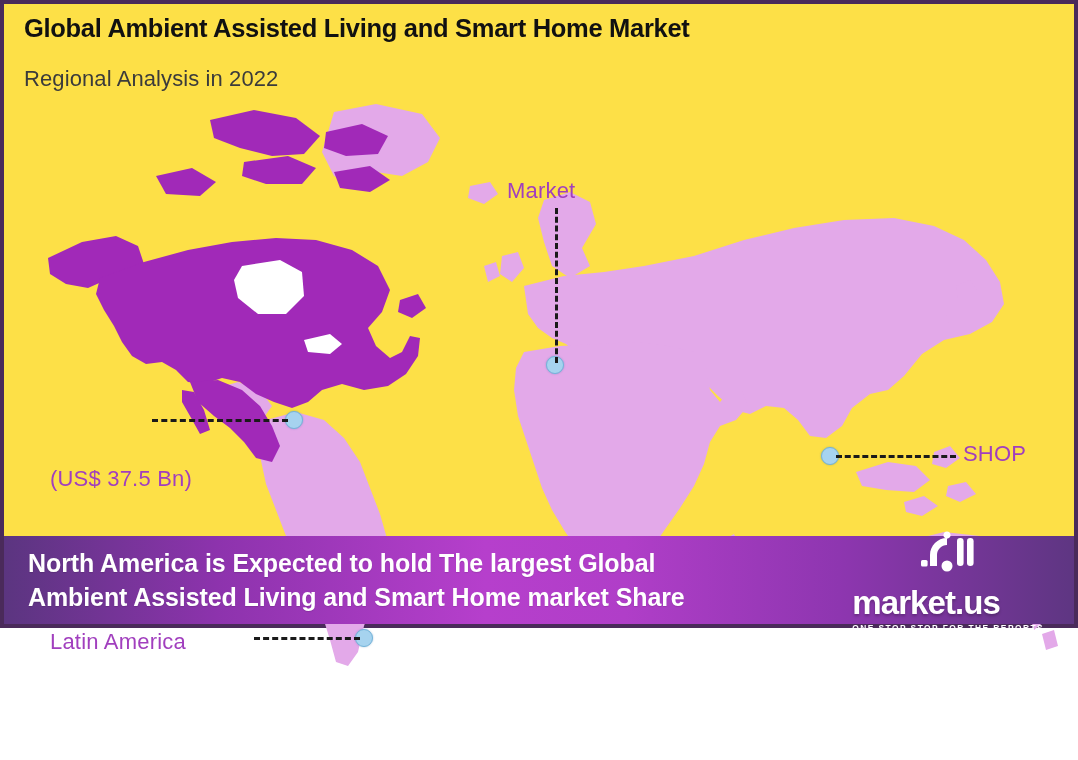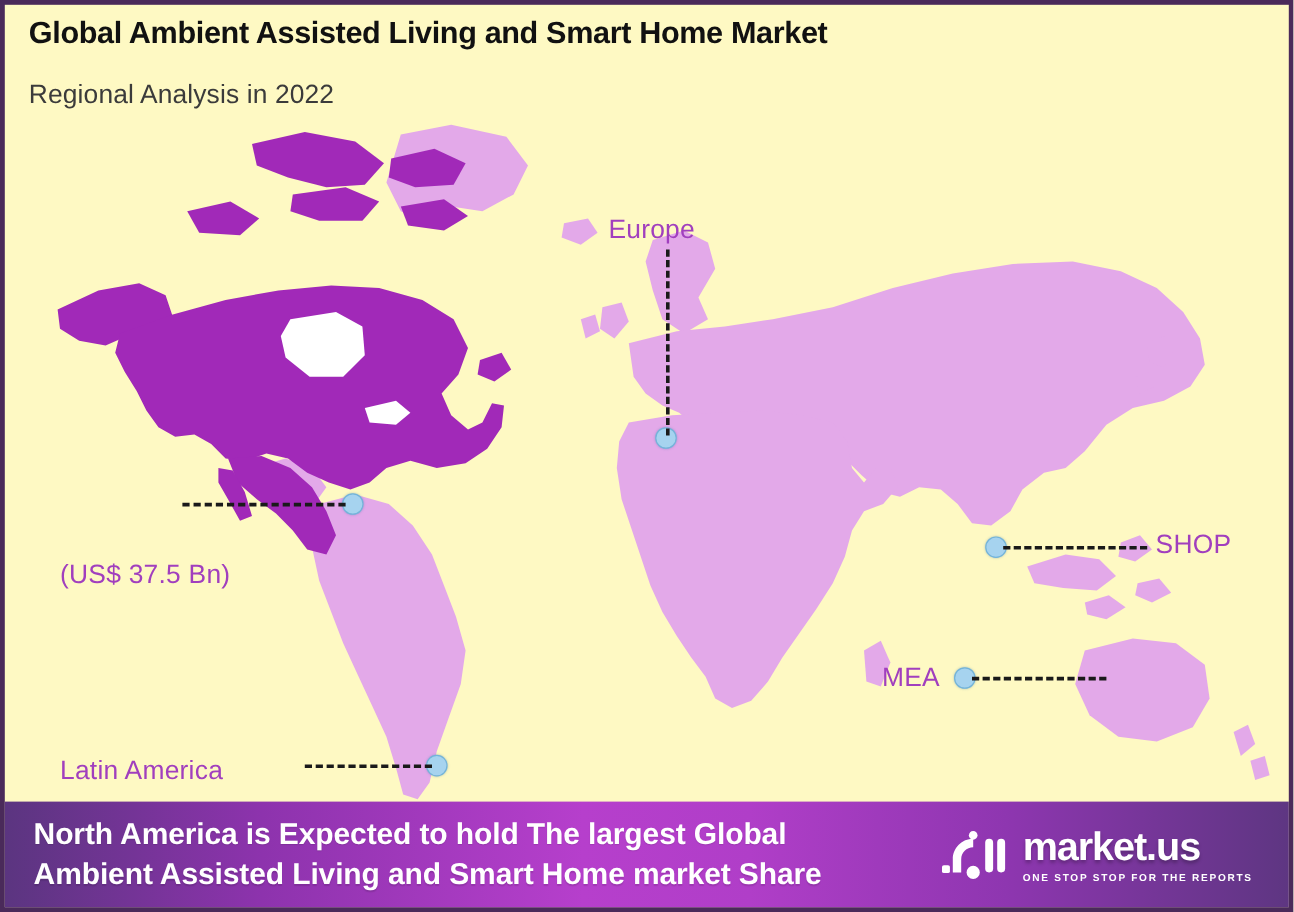--- a/index.html
+++ b/index.html
@@ -6,22 +6,22 @@
   html, body {
     width: 1078px; height: 760px;
     background: #ffffff;
     font-family: "Liberation Sans", sans-serif;
     overflow: hidden;
   }
 
   #infographic {
     position: relative;
     width: 1078px;
-    height: 760px;
-    background: #fef9c3;
+    height: 628px;
+    background: #fde047;
     border-top: 4px solid #4a2a5a;
     border-left: 4px solid #4a2a5a;
     border-right: 4px solid #4a2a5a;
     border-bottom: 4px solid #4a2a5a;
   }
 
   
   .header {
     position: absolute;
     left: 0; top: 0;
@@ -132,20 +132,21 @@
     text-shadow: 0 1px 1px rgba(0,0,0,0.12);
   }
   .banner-text .l2 { display: block; }
 
   
   .logo {
     display: flex;
     align-items: center;
     gap: 11px;
     padding-right: 8px;
+    flex-direction: column;
   }
   .logo-mark { width: 58px; height: 48px; flex: 0 0 auto; }
   .logo-text-block { display: flex; flex-direction: column; }
   .logo-word {
     color: #ffffff;
     font-size: 33px;
     font-weight: bold;
     letter-spacing: -0.9px;
     line-height: 1;
     text-shadow: 0 2px 3px rgba(0,0,0,0.25);
@@ -265,21 +266,21 @@
     <div class="marker" id="marker-apac"></div>
     <div class="marker" id="marker-mea"></div>
     <div class="marker" id="marker-latin-america"></div>
 
     <div class="connector horiz" id="conn-north-america"></div>
     <div class="connector vert" id="conn-europe"></div>
     <div class="connector horiz" id="conn-apac"></div>
     <div class="connector horiz" id="conn-mea"></div>
     <div class="connector horiz" id="conn-latin-america"></div>
 
-    <div class="region-label" id="label-europe">Europe</div>
+    <div class="region-label" id="label-europe">Market</div>
 
     <div class="region-label two-line" id="label-north-america">
       <br>
       <span>(US$ 37.5 Bn)</span>
     </div>
 
     <div class="region-label" id="label-apac">SHOP</div>
 
     <div class="region-label" id="label-mea">MEA</div>
 

